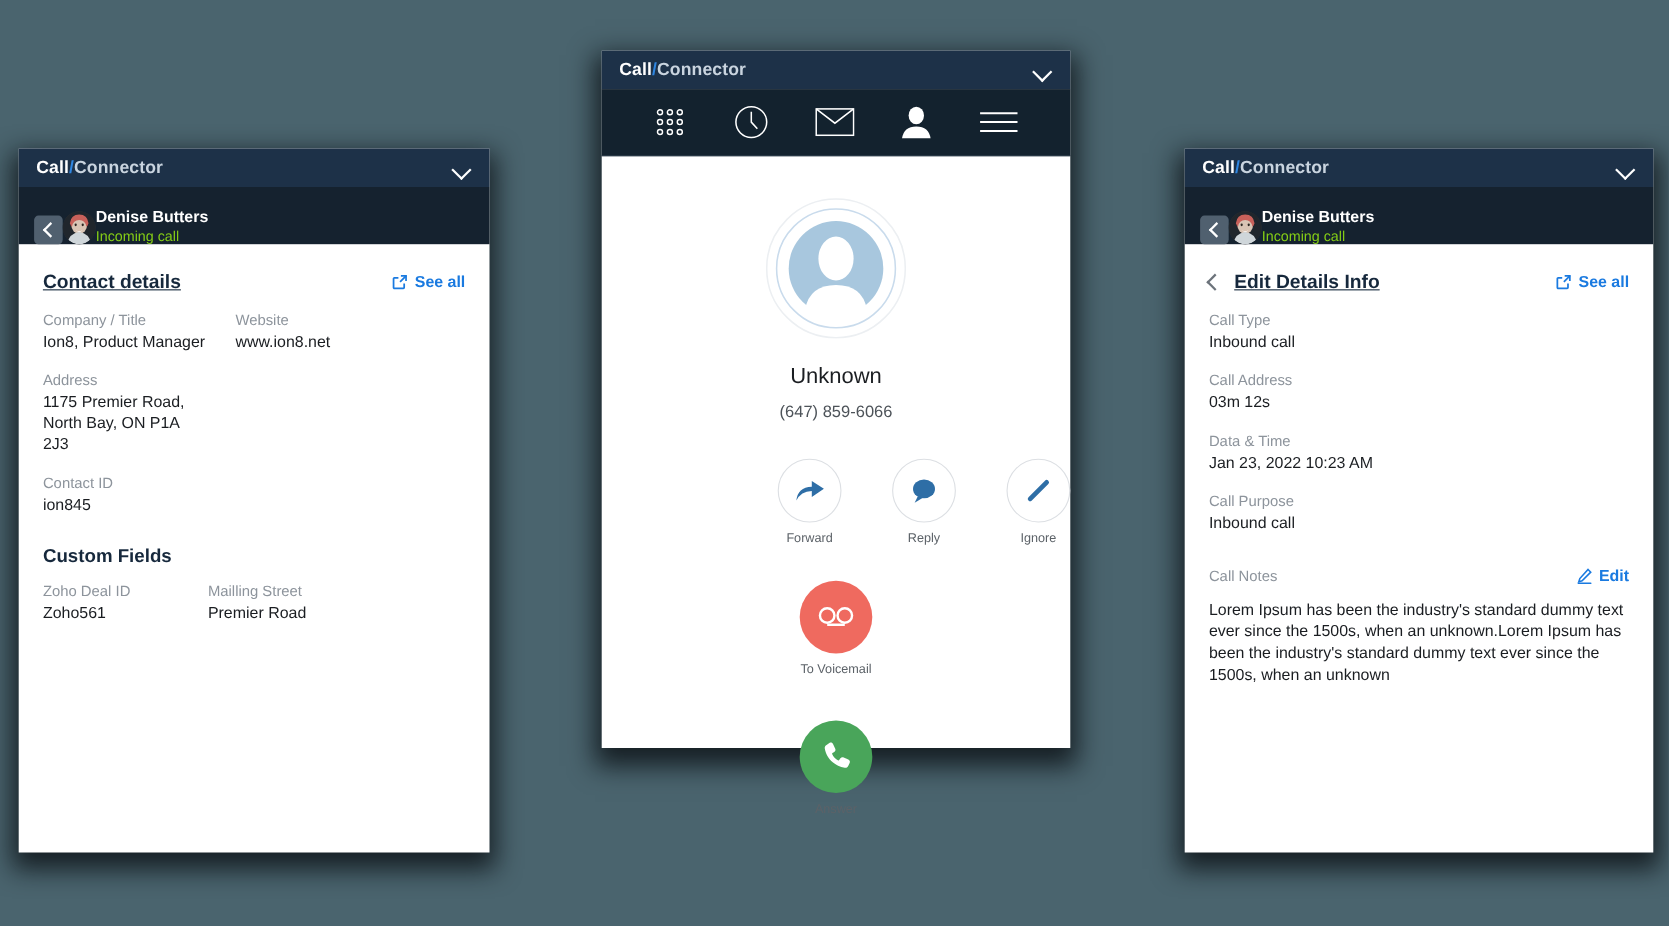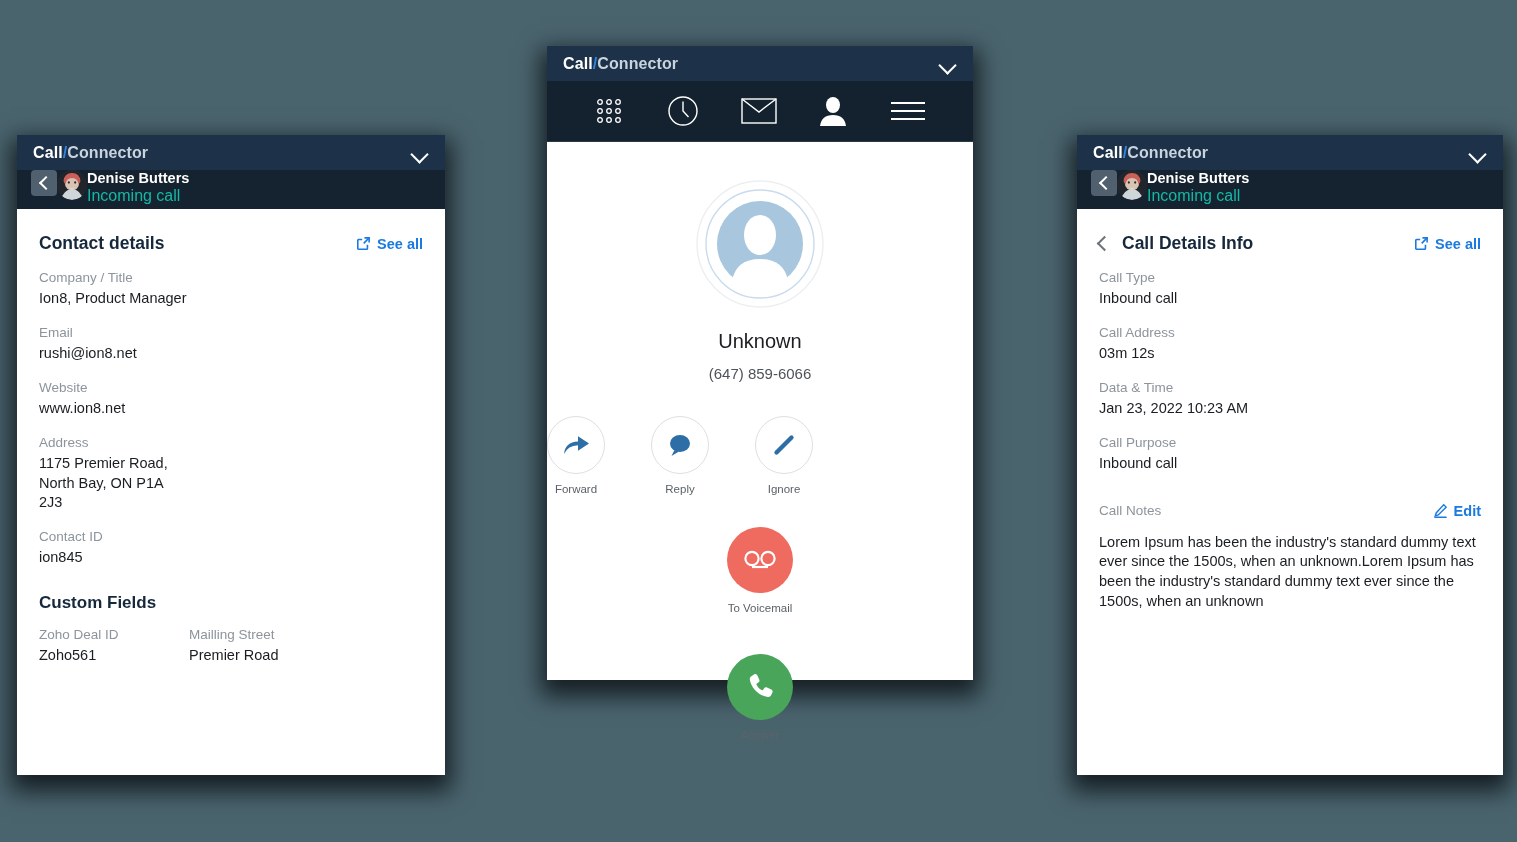--- a/index.html
+++ b/index.html
@@ -47,24 +47,24 @@
     position: absolute;
     left: 2px; top: 1px;
     width: 11px; height: 11px;
     border-right: 2.4px solid #ffffff;
     border-bottom: 2.4px solid #ffffff;
     transform: rotate(45deg);
   }
 
   
   .contactbar {
-    height: 39px;
+    height: 52px;
     background: #15222f;
     display: flex;
-    align-items: flex-start;
+    align-items: flex-end;
     padding: 0 14px;
   }
   .back-btn {
     width: 26px; height: 26px;
     background: #50606f;
     border-radius: 4px;
     display: flex; align-items: center; justify-content: center;
     flex: 0 0 auto;
     cursor: pointer;
   }
@@ -80,37 +80,38 @@
     width: 30px; height: 30px;
     border-radius: 50%;
     flex: 0 0 auto;
     overflow: hidden;
     background: #2a2f35;
     position: relative;
   }
   .cavatar svg { display: block; }
   .cnames { display: flex; flex-direction: column; line-height: 1.18; }
   .cname { font-size: 14.5px; font-weight: bold; color: #ffffff; }
-  .cstatus { font-size: 16px; color: #14b8a6; }
+  .cstatus { font-size: 13px; color: #84cc16; }
 
   
   .body { padding: 0 22px; }
 
   .sec-head {
     display: flex;
     align-items: center;
     justify-content: space-between;
     padding-top: 24px;
     padding-bottom: 16px;
   }
   .sec-head-left { display: flex; align-items: center; gap: 12px; }
   .sec-title {
     font-size: 17.5px;
     font-weight: bold;
     color: #16283c;
+    text-decoration: underline;
   }
   .chev-back {
     width: 11px; height: 11px;
     border-left: 2.2px solid #6c737b;
     border-bottom: 2.2px solid #6c737b;
     transform: rotate(45deg);
     cursor: pointer;
   }
   .link {
     display: flex;
@@ -177,21 +178,21 @@
     color: #1b1e22;
   }
   .caller-num {
     margin-top: 12px;
     font-size: 15px;
     color: #4d5359;
   }
 
   .actions-row {
     display: flex;
-    justify-content: flex-start;
+    justify-content: flex-end;
     gap: 46px;
     margin-top: 34px;
   }
   .action { display: flex; flex-direction: column; align-items: center; cursor: pointer; }
   .act-circle {
     width: 58px; height: 58px;
     border-radius: 50%;
     border: 1px solid #dcdfe3;
     display: flex; align-items: center; justify-content: center;
     background: #ffffff;
@@ -279,24 +280,20 @@
         </span>
         <span>See all</span>
       </div>
     </div>
 
     <div class="fields">
       <div class="field col-b">
         <div class="lbl">Company / Title</div>
         <div class="val">Ion8, Product Manager</div>
       </div>
-      <div class="field col-a">
-        <div class="lbl">Email</div>
-        <div class="val">rushi@ion8.net</div>
-      </div>
       <div class="field col-b">
         <div class="lbl">Website</div>
         <div class="val">www.ion8.net</div>
       </div>
       <div class="field col-a">
         <div class="lbl">Address</div>
         <div class="val" style="max-width:140px;">1175 Premier Road, North Bay, ON P1A 2J3</div>
       </div>
       <div class="field col-b">
         <div class="lbl">Contact ID</div>
@@ -461,21 +458,21 @@
     <div class="cnames">
       <div class="cname">Denise Butters</div>
       <div class="cstatus">Incoming call</div>
     </div>
   </div>
 
   <div class="body">
     <div class="sec-head">
       <div class="sec-head-left">
         <div class="chev-back"></div>
-        <div class="sec-title">Call Details Info</div>
+        <div class="sec-title">Edit Details Info</div>
       </div>
       <div class="link">
         <span>
           <svg width="15" height="15" viewBox="0 0 16 16" fill="none" stroke="#1a7ae0" stroke-width="1.7">
             <path d="M9 2h5v5"></path>
               <path d="M14 2 L8.2 7.8"></path>
             <path d="M12.2 9.4V13.3a.8.8 0 0 1-.8.8H2.7a.8.8 0 0 1-.8-.8V4.6a.8.8 0 0 1 .8-.8H6.6"></path>
           </svg>
         </span>
         <span>See all</span>

